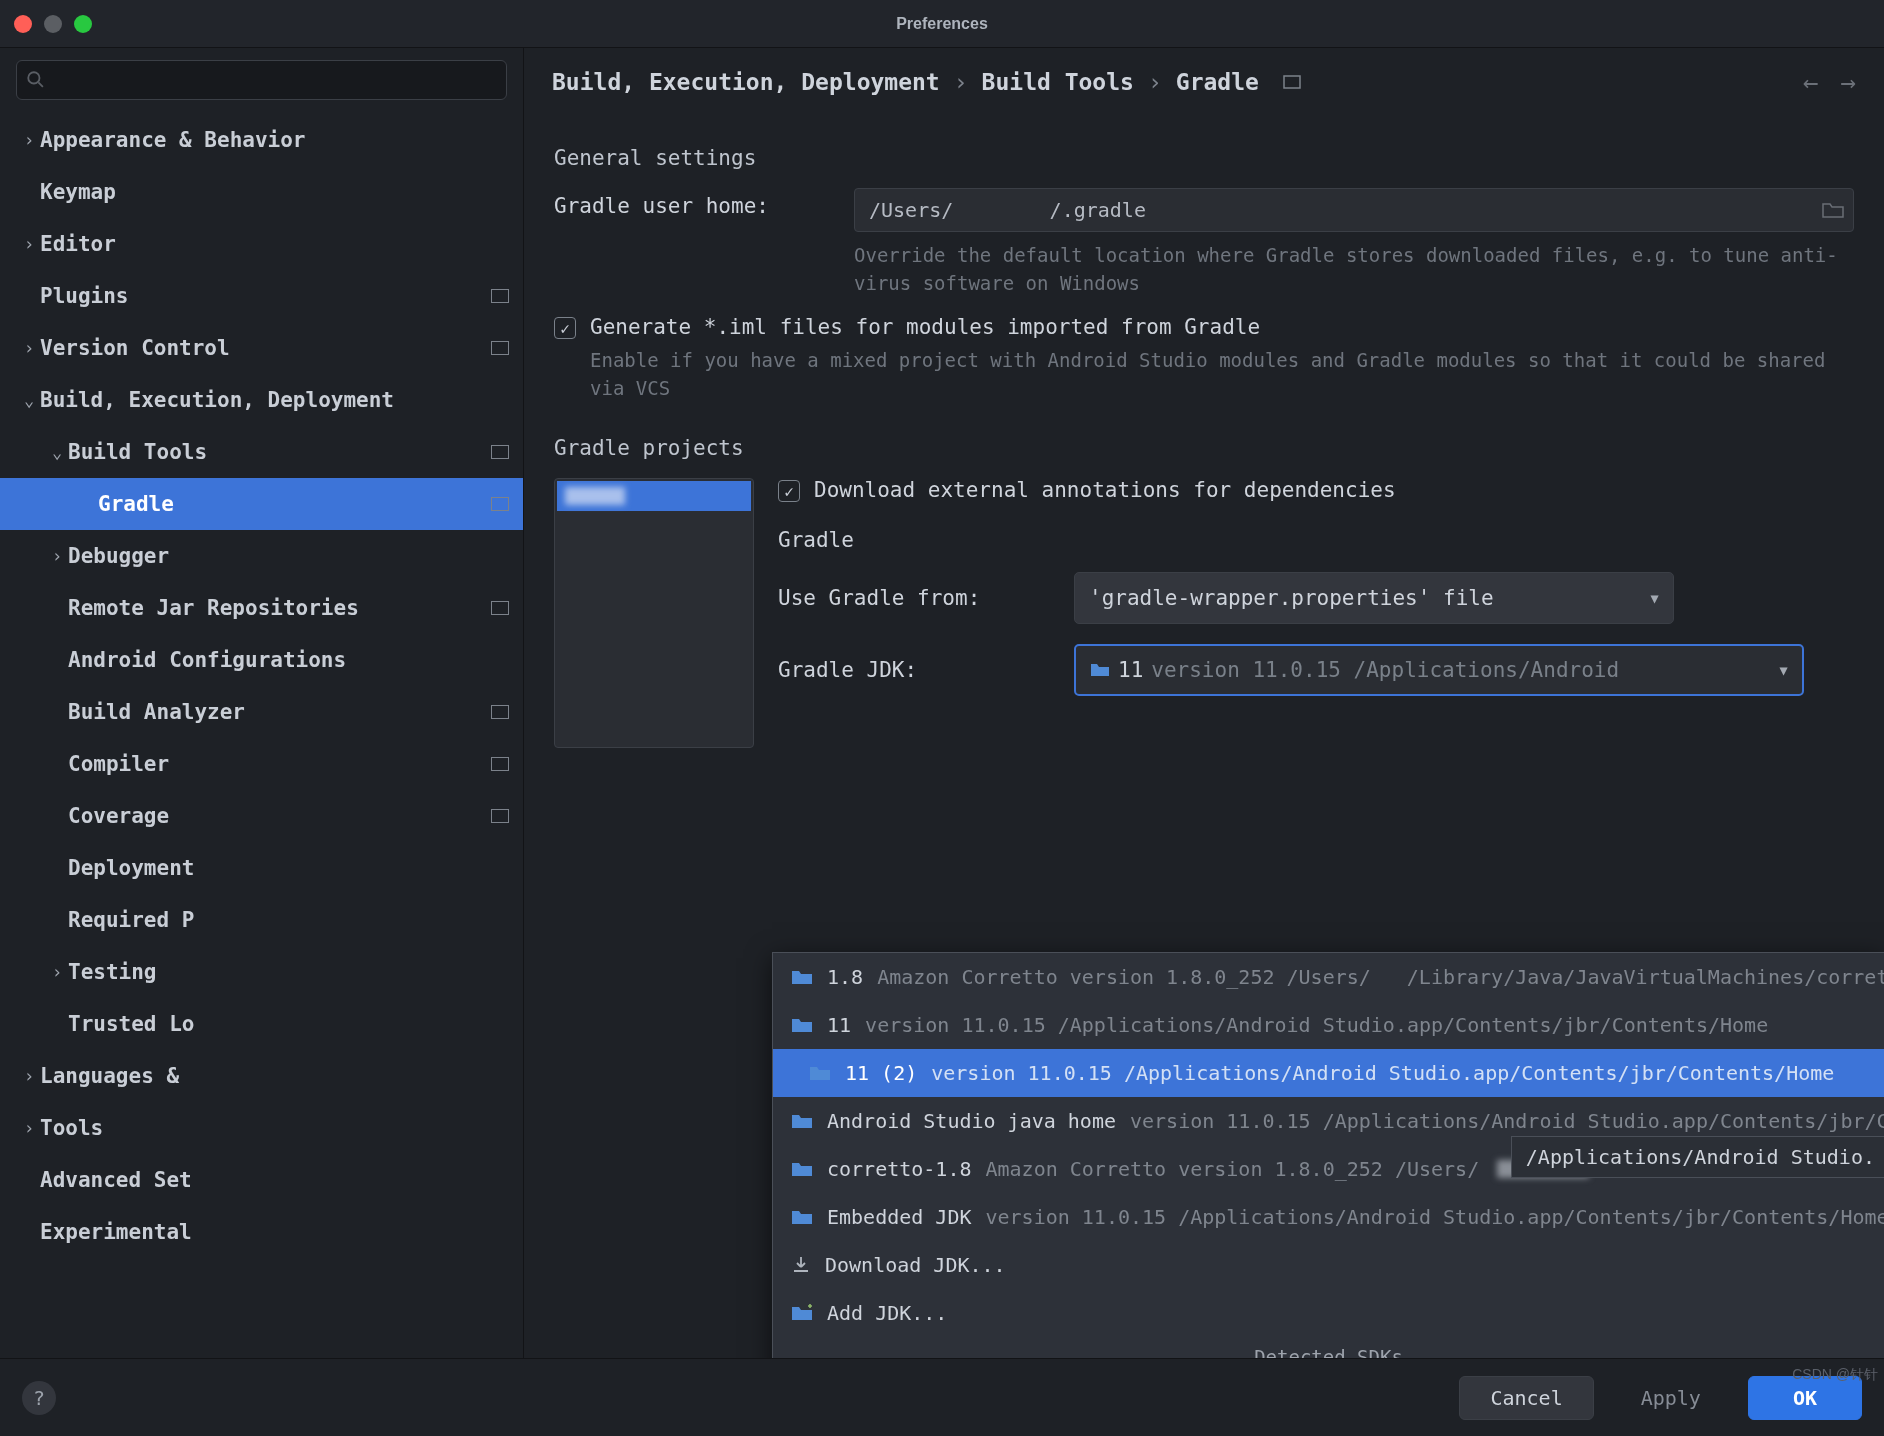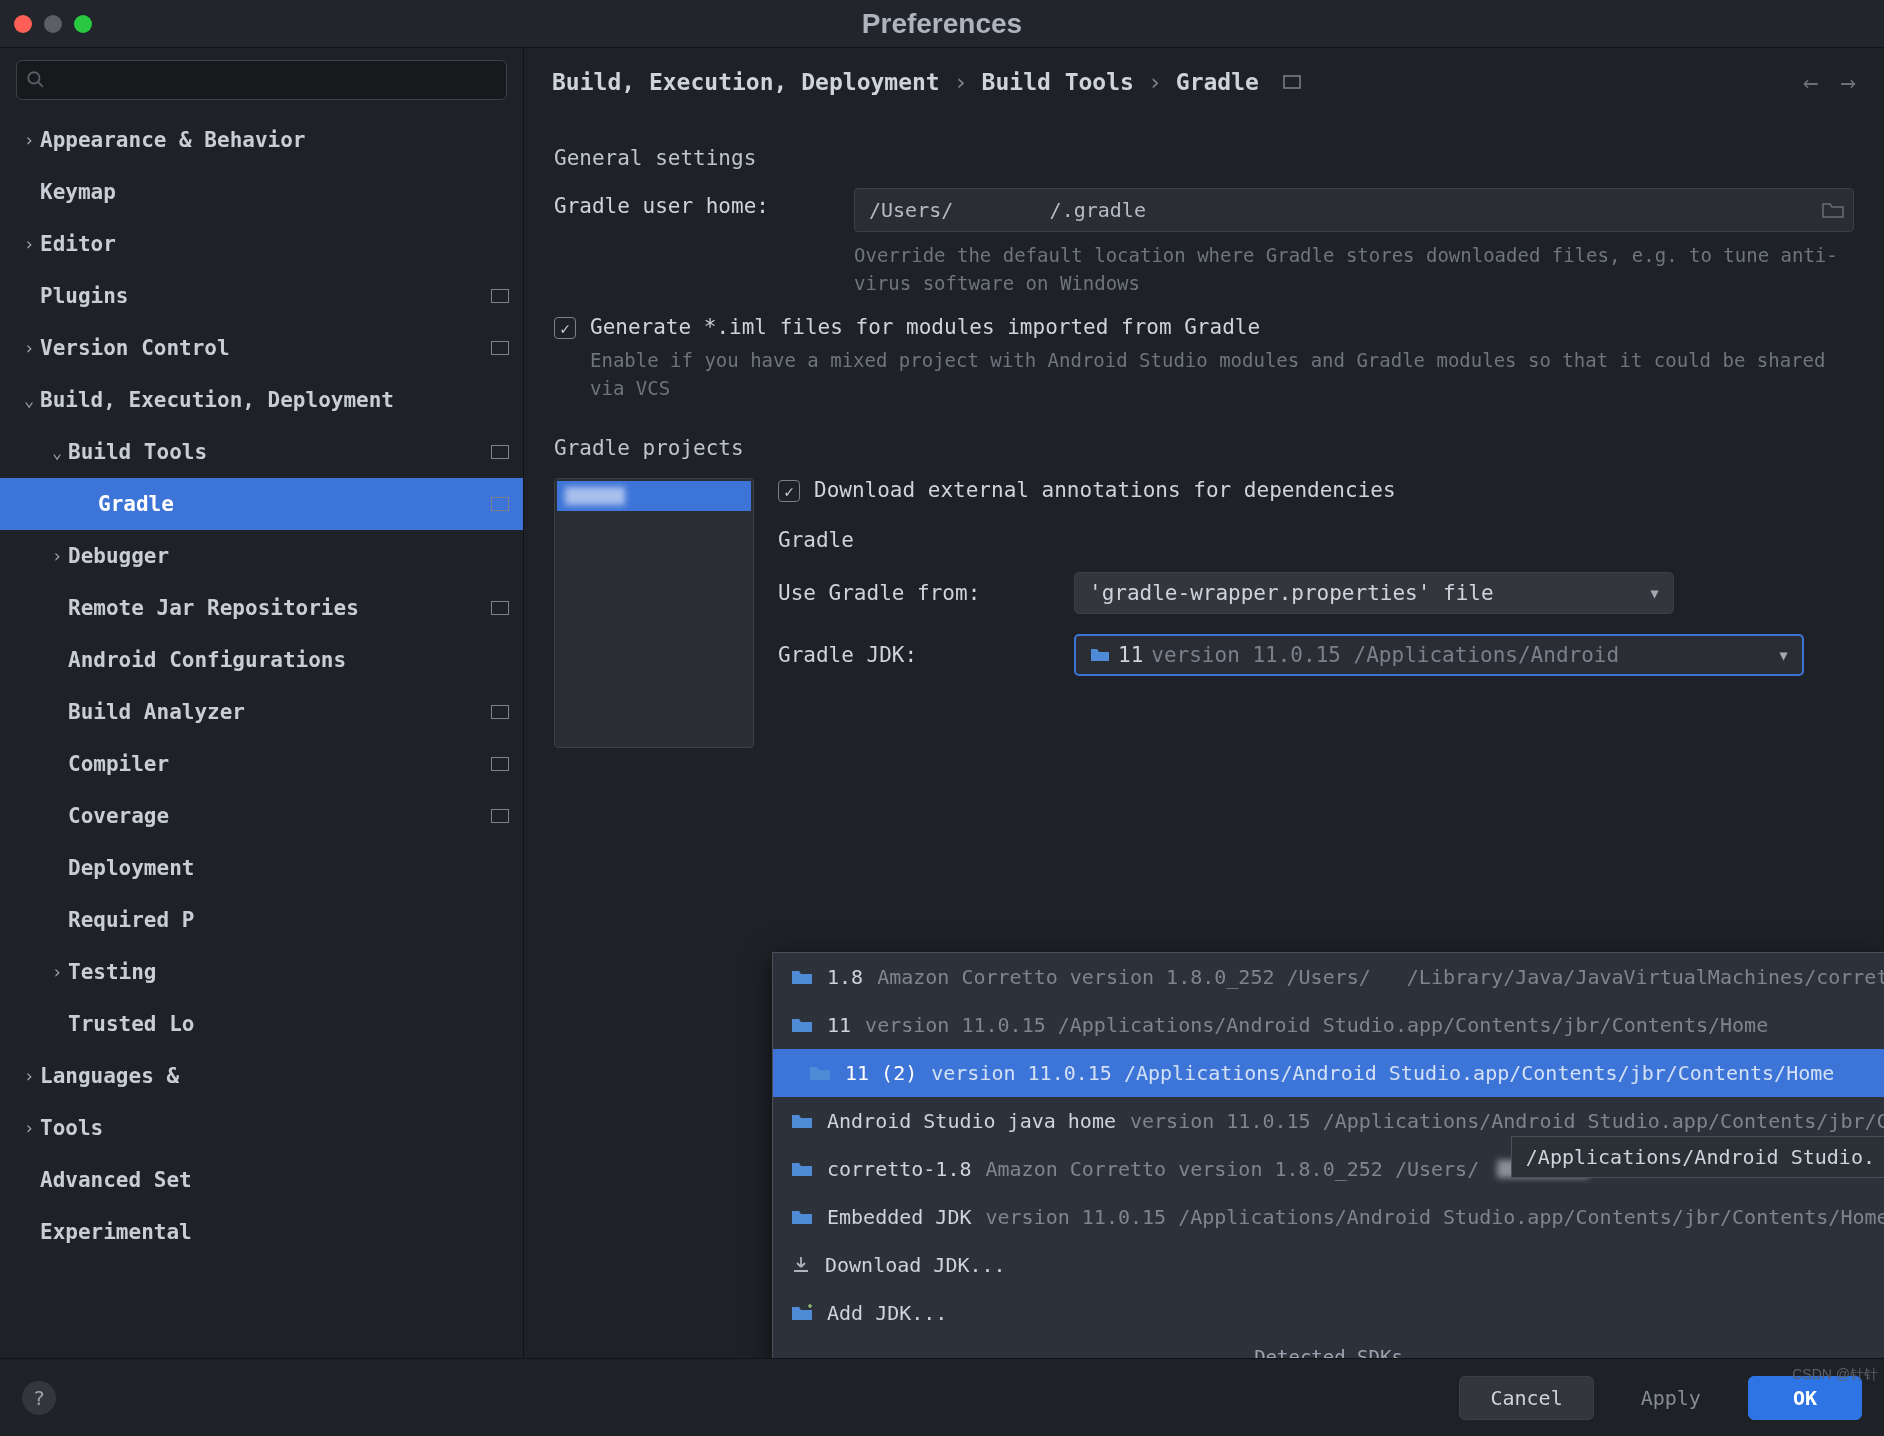--- a/index.html
+++ b/index.html
@@ -26,21 +26,21 @@
     position: relative;
   }
   .traffic { display: flex; gap: 12px; }
   .traffic .dot { width: 18px; height: 18px; border-radius: 50%; }
   .dot.red { background: #ff5f57; }
   .dot.yellow { background: #5b5e63; }
   .dot.green { background: #28c840; }
   .title {
     position: absolute; left: 0; right: 0; top: 0; bottom: 0;
     display: flex; align-items: center; justify-content: center;
-    font-family: -apple-system, sans-serif; font-weight: 600; font-size: 28px;
+    font-family: -apple-system, sans-serif; font-weight: 600; font-size: 16px;
     color: #aeb4bd; pointer-events: none;
   }
   .body { flex: 1; display: flex; min-height: 0; }
   .sidebar {
     width: 524px; display: flex; flex-direction: column;
     border-right: 1px solid #121316;
     background: #1e2126;
   }
   .searchwrap { padding: 12px 16px 10px; }
   .search {
@@ -117,21 +117,21 @@
   }
   .projitem .blur {
     display:inline-block; width:60px; height:18px;
     background: #a9c0ec; filter: blur(3px);
   }
   .settingsright { flex: 1; }
   .subhead { font-size: 21px; color: #cfd4dc; margin: 26px 0 20px; }
   .settingrow { display: flex; align-items: center; gap: 36px; margin: 20px 0; }
   .settinglabel { font-size: 21px; color: #cfd4dc; width: 260px; }
   .select {
-    flex: 0 0 auto; min-width: 560px; height: 42px;
+    flex: 0 0 auto; min-width: 560px; height: 52px;
     background: #33363d; border: 1px solid #3b3f46; border-radius: 5px;
     display: flex; align-items: center; padding: 0 18px 0 14px;
     font-size: 21px; color: #cfd4dc; position: relative;
   }
   .select.active { border: 2px solid #3d74d8; background: #2a2d33; }
   .select .arrow {
     position: absolute; right: 12px; top: 50%; transform: translateY(-50%);
     color: #a3a9b2;
   }
   .select .dim { color: #7a818a; margin-left: 8px; }

